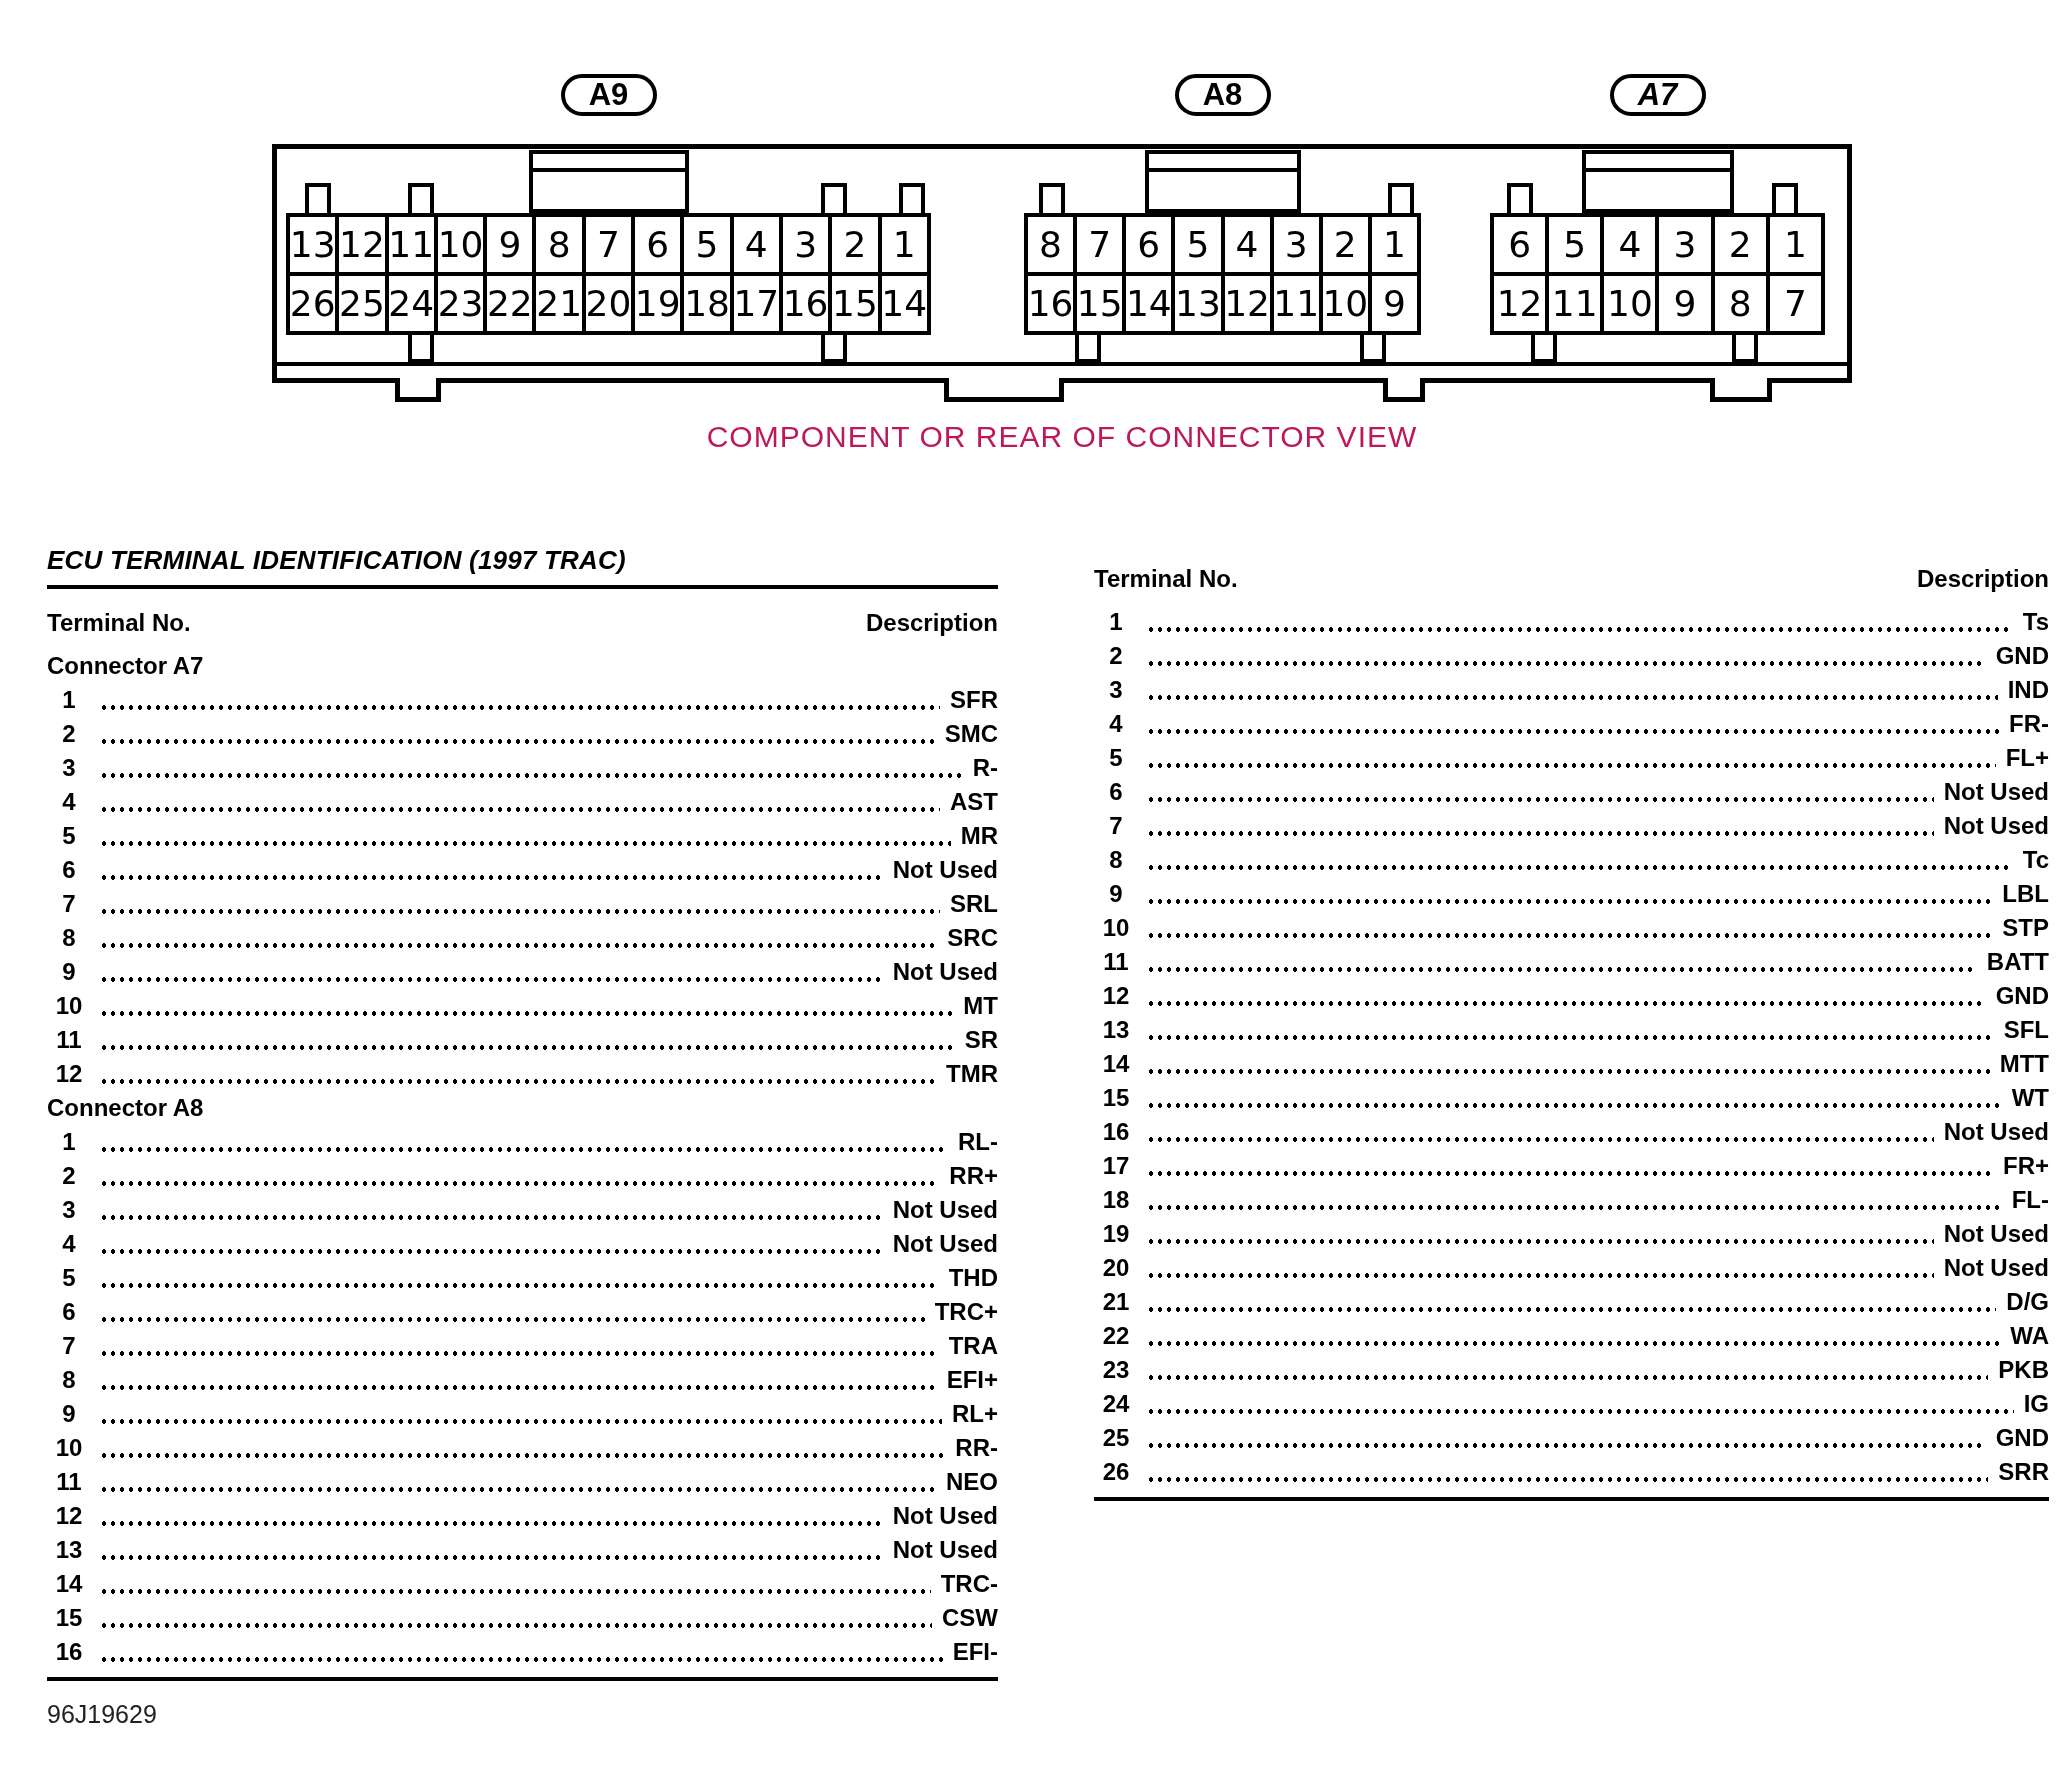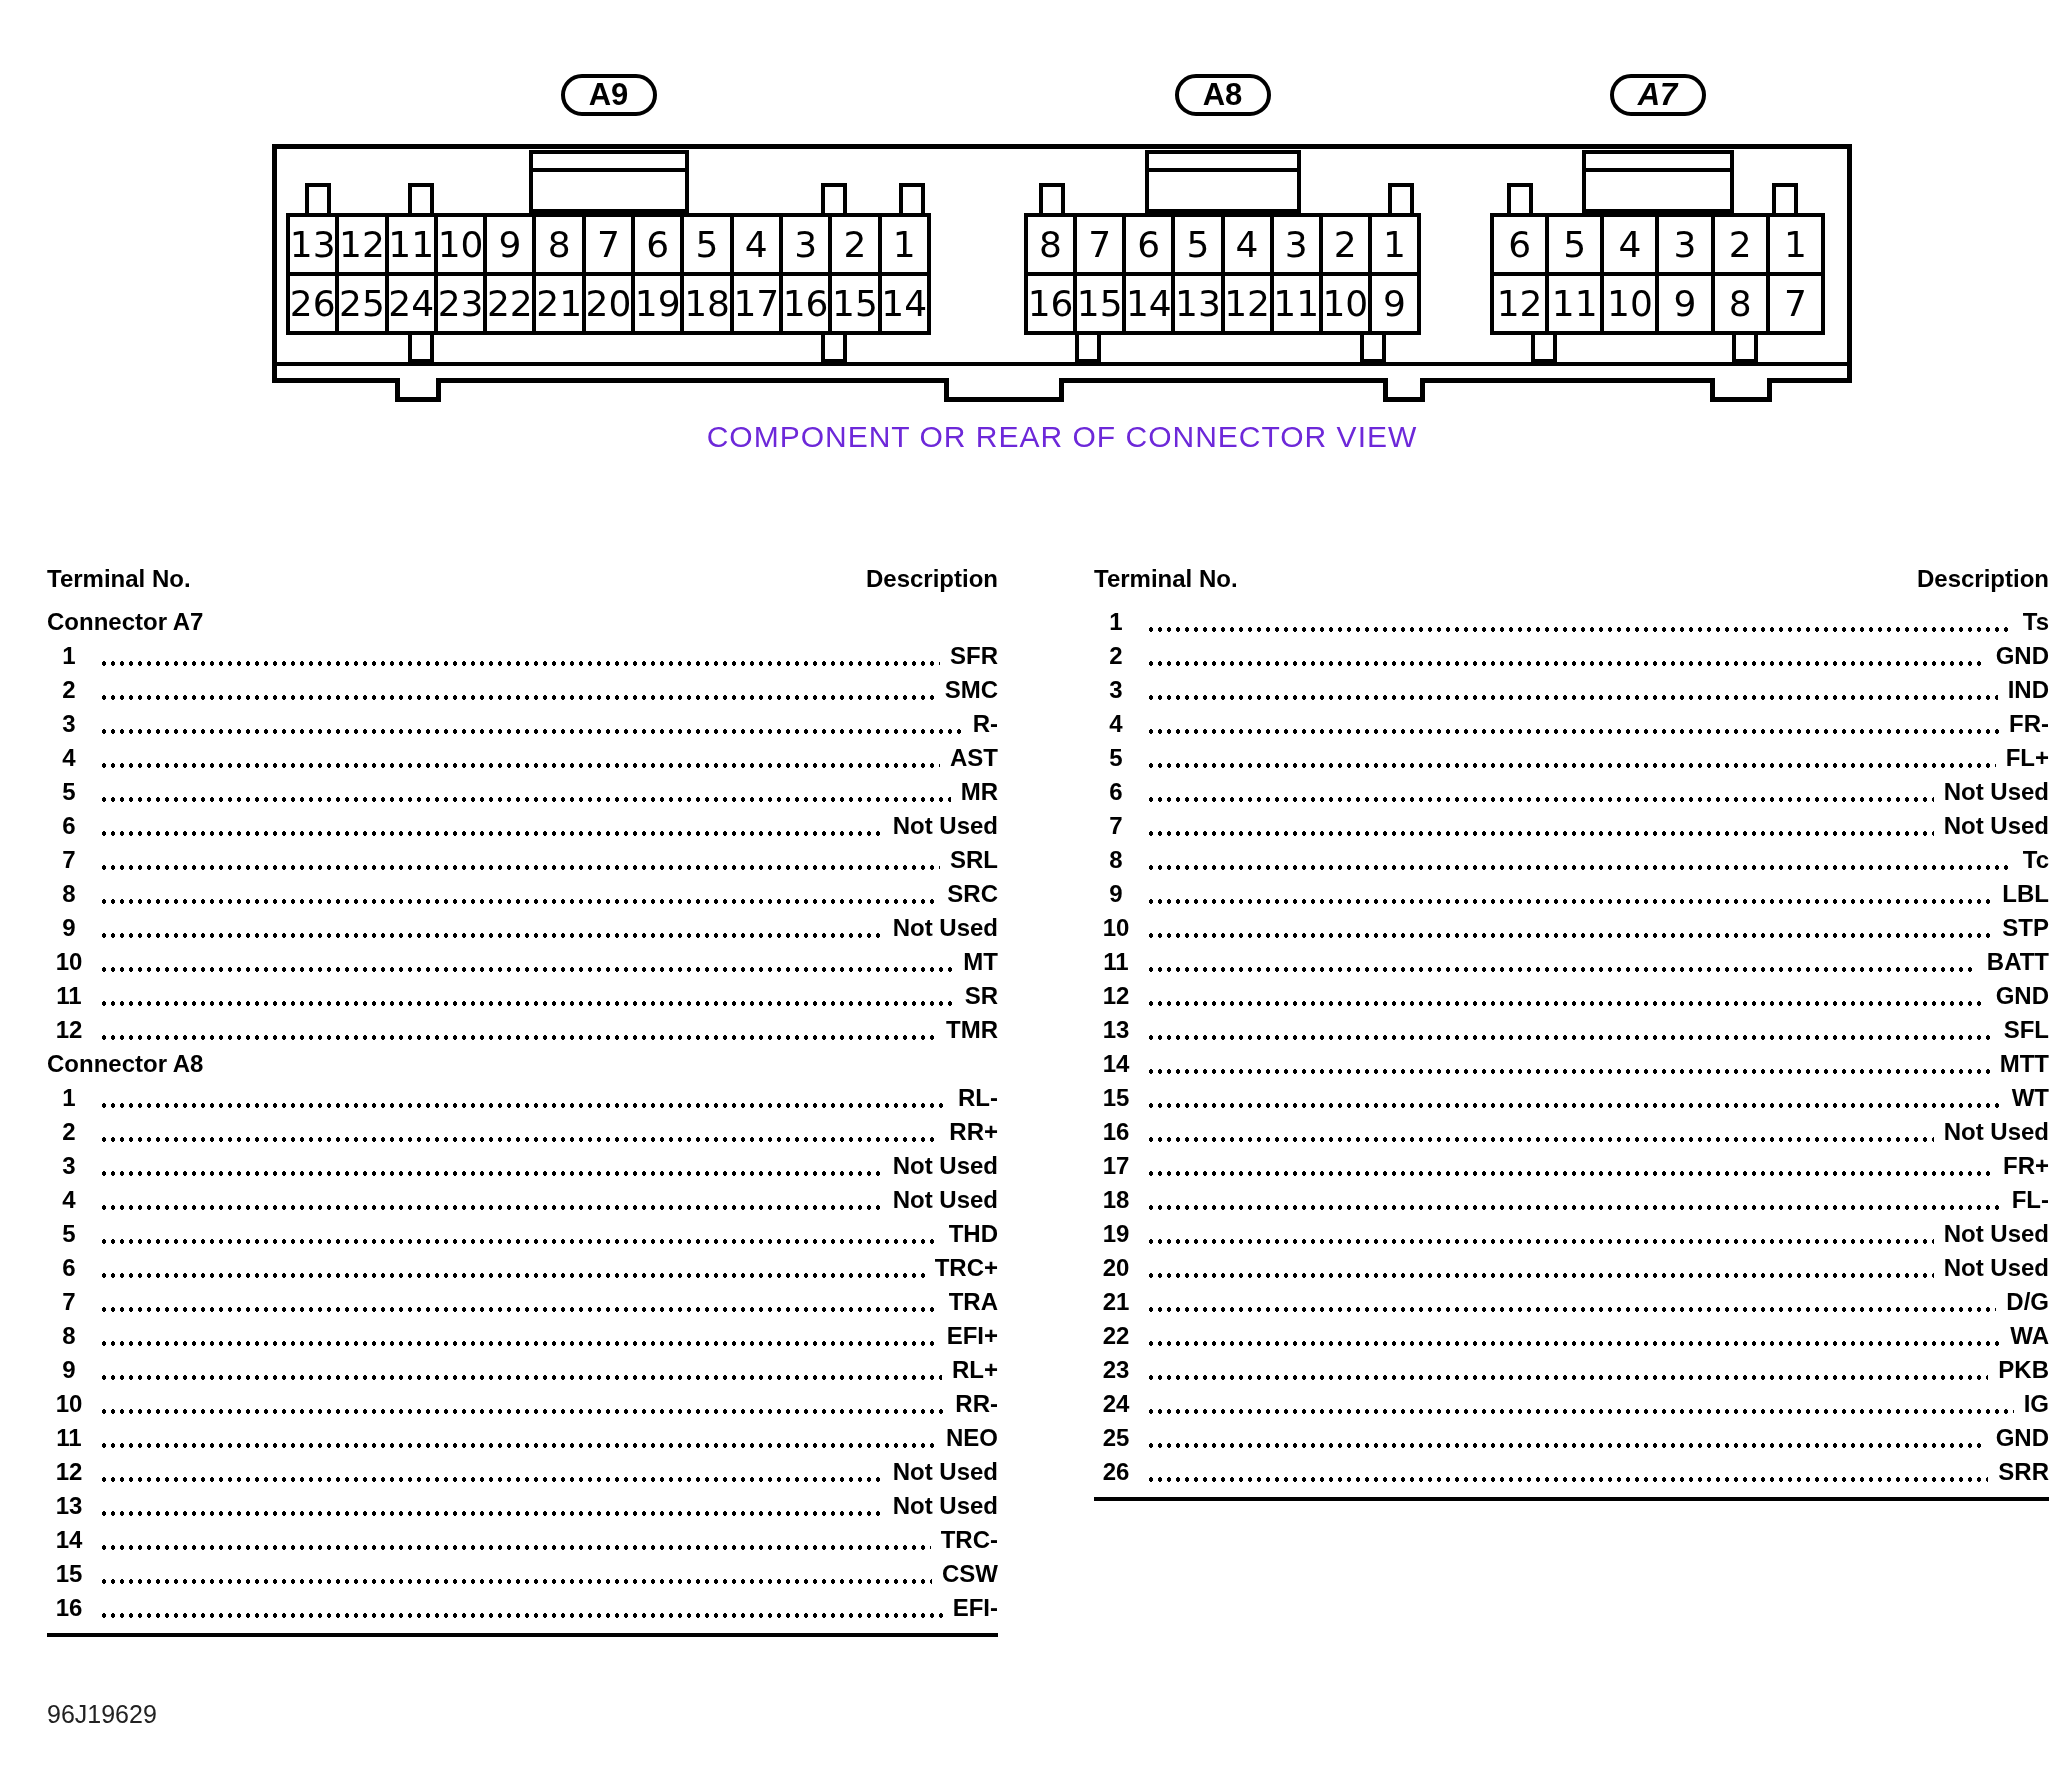--- a/index.html
+++ b/index.html
@@ -39,21 +39,21 @@
   .pin-row:nth-child(2) { margin-top: -4px; }
   .pin-cell {
     height: 63px; border: 4px solid #000; margin-left: -4px; background: #fff;
     display: flex; align-items: center; justify-content: center;
     font-family: "DejaVu Sans", sans-serif; font-size: 36px; color: #000;
   }
   .pin-cell:first-child { margin-left: 0; }
 
   .caption {
     position: absolute; left: 272px; top: 420px; width: 1580px;
-    text-align: center; font-size: 30px; letter-spacing: 1px; color: #6d28d9;
+    text-align: center; font-size: 30px; letter-spacing: 1px; color: #be185d;
   }
 
   
   .table { position: absolute; top: 545px; }
   .table-left  { left: 47px;  width: 951px; }
   .table-right { left: 1094px; width: 955px; }
 
   .t-title {
     font-size: 26px; font-weight: bold; font-style: italic;
     padding-bottom: 9px; border-bottom: 4px solid #000; letter-spacing: 0.2px;
@@ -183,20 +183,21 @@
         </div>
         <div class="btab" style="left: 395px; width: 46px;"></div>
         <div class="btab" style="left: 944px; width: 120px;"></div>
         <div class="btab" style="left: 1383px; width: 42px;"></div>
         <div class="btab" style="left: 1710px; width: 62px;"></div>
       </div>
     <div class="caption">COMPONENT OR REAR OF CONNECTOR VIEW</div>
   </div>
 
   <div class="table table-left">
+    <div class="t-title">ECU TERMINAL IDENTIFICATION (1997 TRAC)</div>
     <div class="t-header">
       <span>Terminal No.</span>
       <span>Description</span>
     </div>
     <div class="t-body">
         <div class="section-head">Connector A7</div>
         <div class="t-row">
           <span class="t-num">1</span>
           <span class="t-dots"></span>
           <span class="t-desc">SFR</span>

